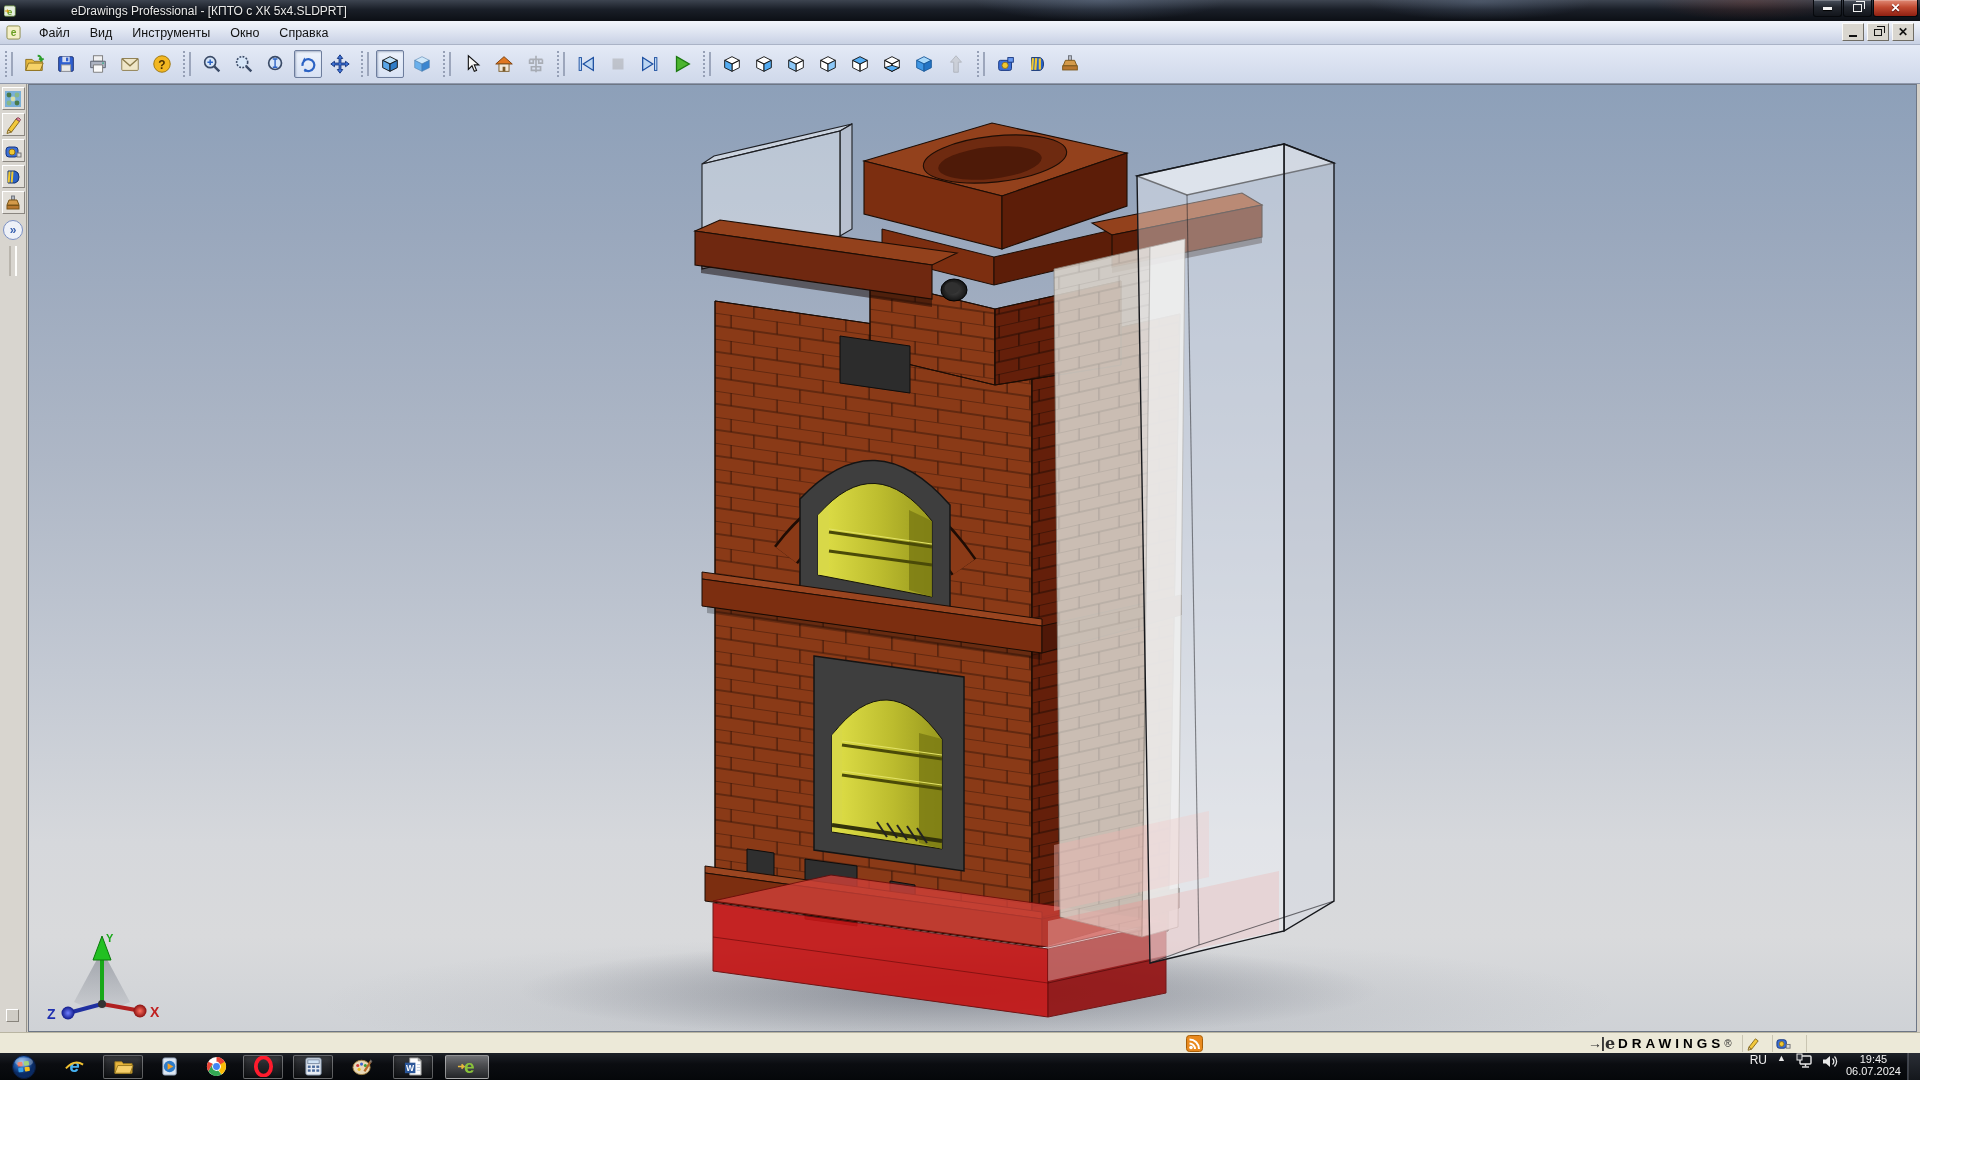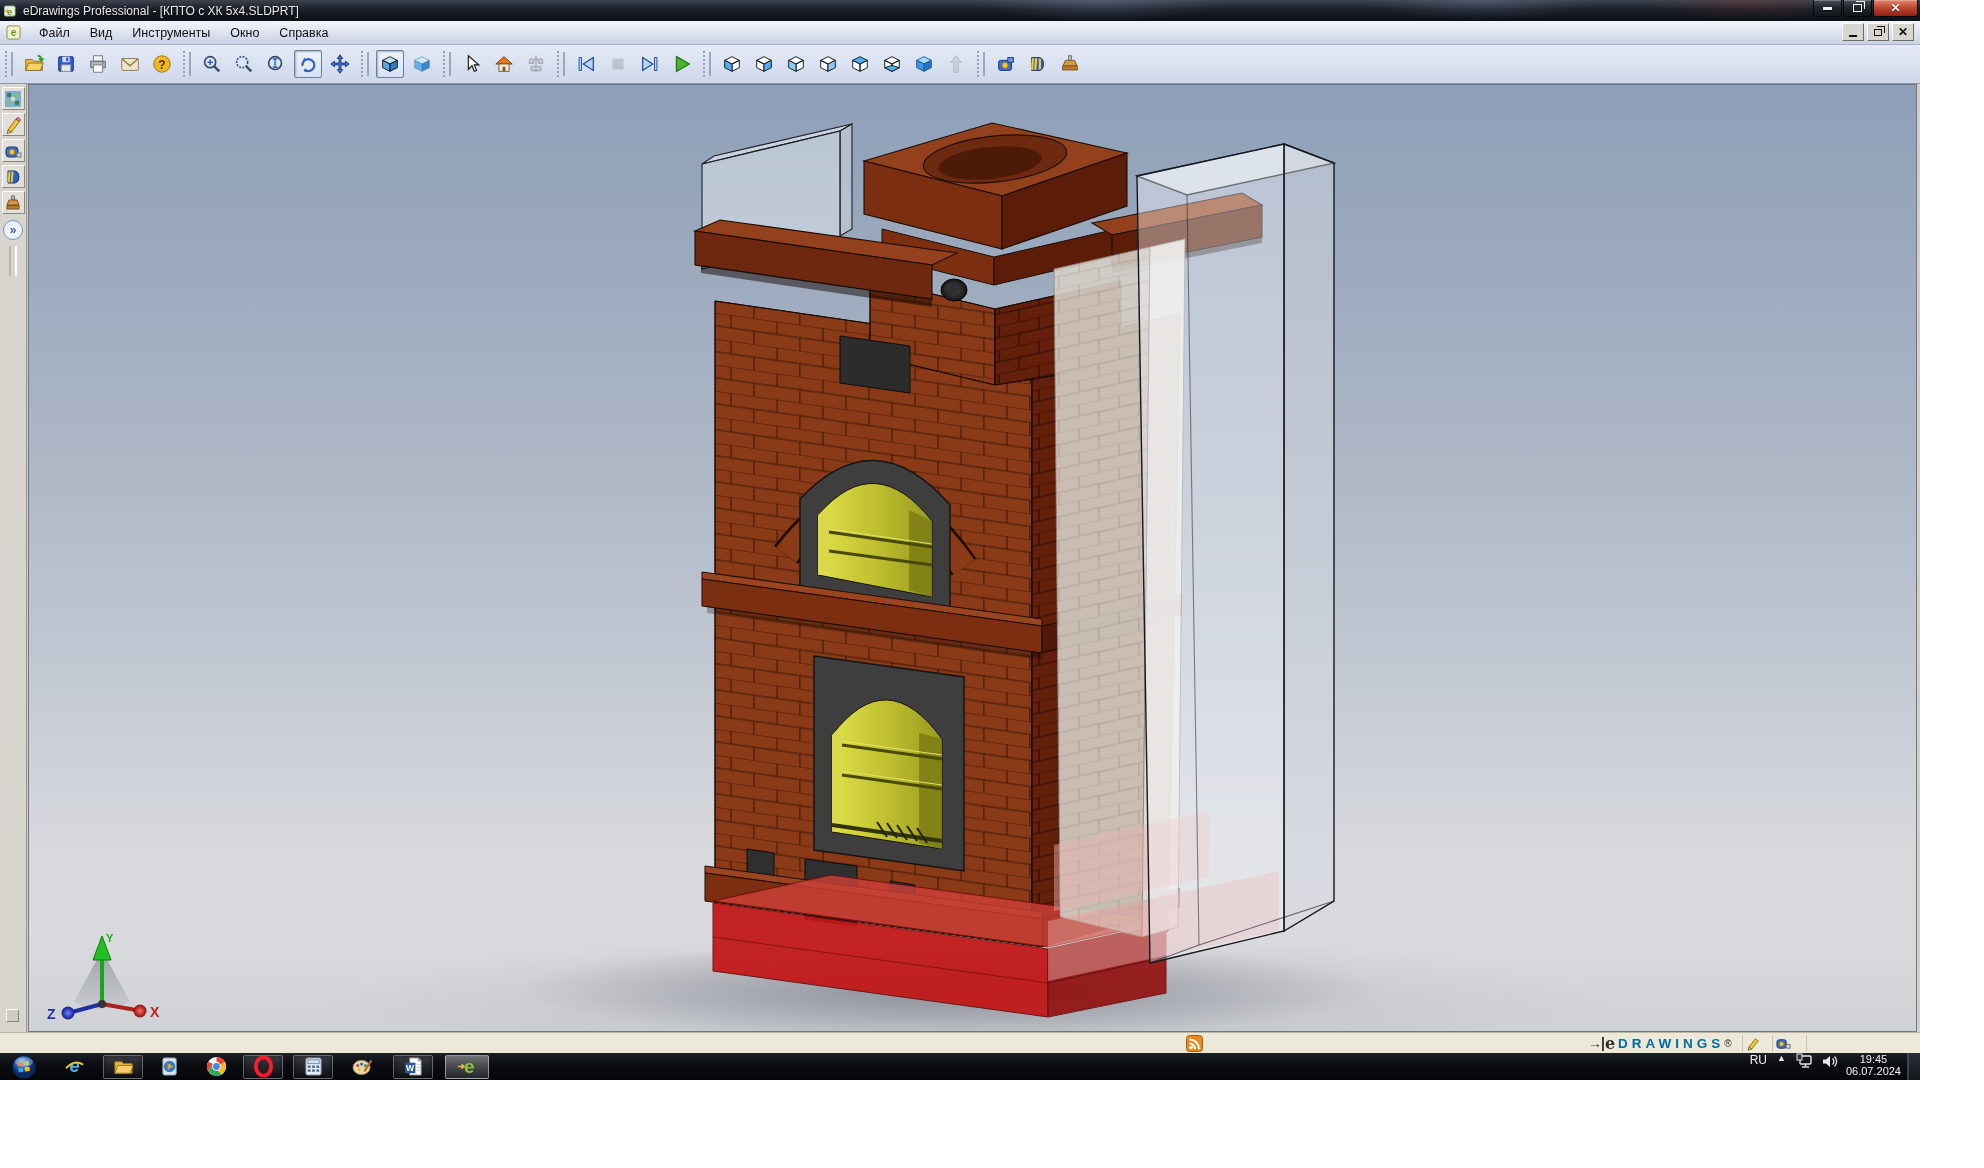--- a/index.html
+++ b/index.html
@@ -8,21 +8,21 @@
 
   
   .titlebar { position:absolute; left:0; top:0; width:1920px; height:21px;
     background:linear-gradient(180deg,#3d4450 0%,#1a1f28 45%,#0c0f15 100%);
     display:flex; align-items:center; color:#e9e9e9; font-size:12px; }
   .titlebar .glow { position:absolute; inset:0;
     background:radial-gradient(ellipse 180px 30px at 1100px 0px, rgba(120,140,170,.35), transparent 70%),
                radial-gradient(ellipse 160px 26px at 1480px 2px, rgba(120,140,170,.3), transparent 70%),
                radial-gradient(ellipse 140px 26px at 1750px 2px, rgba(150,60,40,.25), transparent 70%); }
   .app-ico { width:14px; height:14px; margin:0 5px 0 4px; position:relative; z-index:2; }
-  .title-text { position:relative; z-index:2; text-shadow:0 1px 2px #000; }
+  .title-text { position:relative; z-index:2; text-shadow:0 1px 2px #000;margin-left:48px; }
   .winbtns { position:absolute; right:2px; top:0; display:flex; z-index:3; }
   .wbtn { width:29px; height:17px; border:1px solid #06080c; border-top:none; border-radius:0 0 3px 3px;
     background:linear-gradient(180deg,#4a515e,#23272f 45%,#12151b); display:flex; align-items:center; justify-content:center;
     box-shadow:inset 0 1px 0 rgba(255,255,255,.25); margin-left:1px; }
   .wbtn.close { width:45px; background:linear-gradient(180deg,#e08a75,#c14a31 45%,#8f2012); }
   .glyph-min { width:9px; height:3px; background:#f2f2f2; box-shadow:0 1px 1px #000; }
   .glyph-restore { width:9px; height:8px; border:1.5px solid #f2f2f2; position:relative; background:transparent; }
   .glyph-restore:before { content:""; position:absolute; left:2px; top:-4px; width:8px; height:7px; border:1.5px solid #f2f2f2; border-bottom:none; border-left:none; }
   .glyph-x { color:#fff; font-size:12px; font-weight:bold; text-shadow:0 1px 1px #400; line-height:1; }
 
@@ -63,21 +63,21 @@
     background:linear-gradient(180deg,#8da0b9 0%,#9aa8bd 16%,#aeb7c6 40%,#c3c9d3 62%,#d6d8dc 80%,#d9dadc 90%,#cfd2d6 100%);
     border:1px solid #6d7685; overflow:hidden; }
   .viewport svg.scene { position:absolute; left:0; top:0; }
 
   
   .statusbar { position:absolute; left:0; top:1032px; width:1920px; height:21px; background:#ece9d8; border-top:1px solid #b9b5a2; font-size:13px; color:#3c3c3c; }
   .rss { position:absolute; left:1186px; top:2px; width:17px; height:17px; }
   .brand { position:absolute; left:1588px; top:1px; display:flex; align-items:center; height:18px; }
   .brand .arr { font-size:14px; font-weight:bold; color:#2f2f2f; letter-spacing:-1px; }
   .brand .e { font-size:16px; font-weight:bold; color:#2f2f2f; margin:0 3px 0 1px; font-family:"DejaVu Serif", serif; }
-  .brand .txt { font-size:13.5px; font-weight:bold; letter-spacing:4px; color:#0369a1; }
+  .brand .txt { font-size:13.5px; font-weight:bold; letter-spacing:4px; color:#000000; }
   .brand .reg { font-size:10px; vertical-align:super; color:#2f2f2f; }
   .sb-tool { position:absolute; top:2px; width:22px; height:17px; display:flex; align-items:center; justify-content:center; border-left:1px solid #c9c5b2; }
   .sb-tool svg { width:15px; height:15px; }
   .sb-sep-end { position:absolute; left:1806px; top:2px; height:17px; border-left:1px solid #c9c5b2; }
 
   
   .taskbar { position:absolute; left:0; top:1053px; width:1920px; height:27px;
     background:linear-gradient(180deg,#1d2128 0%,#0b0d11 40%,#05070a 100%); display:flex; align-items:center; }
   .tk { height:24px; display:flex; align-items:center; justify-content:center; }
   .tk svg { width:21px; height:21px; }

